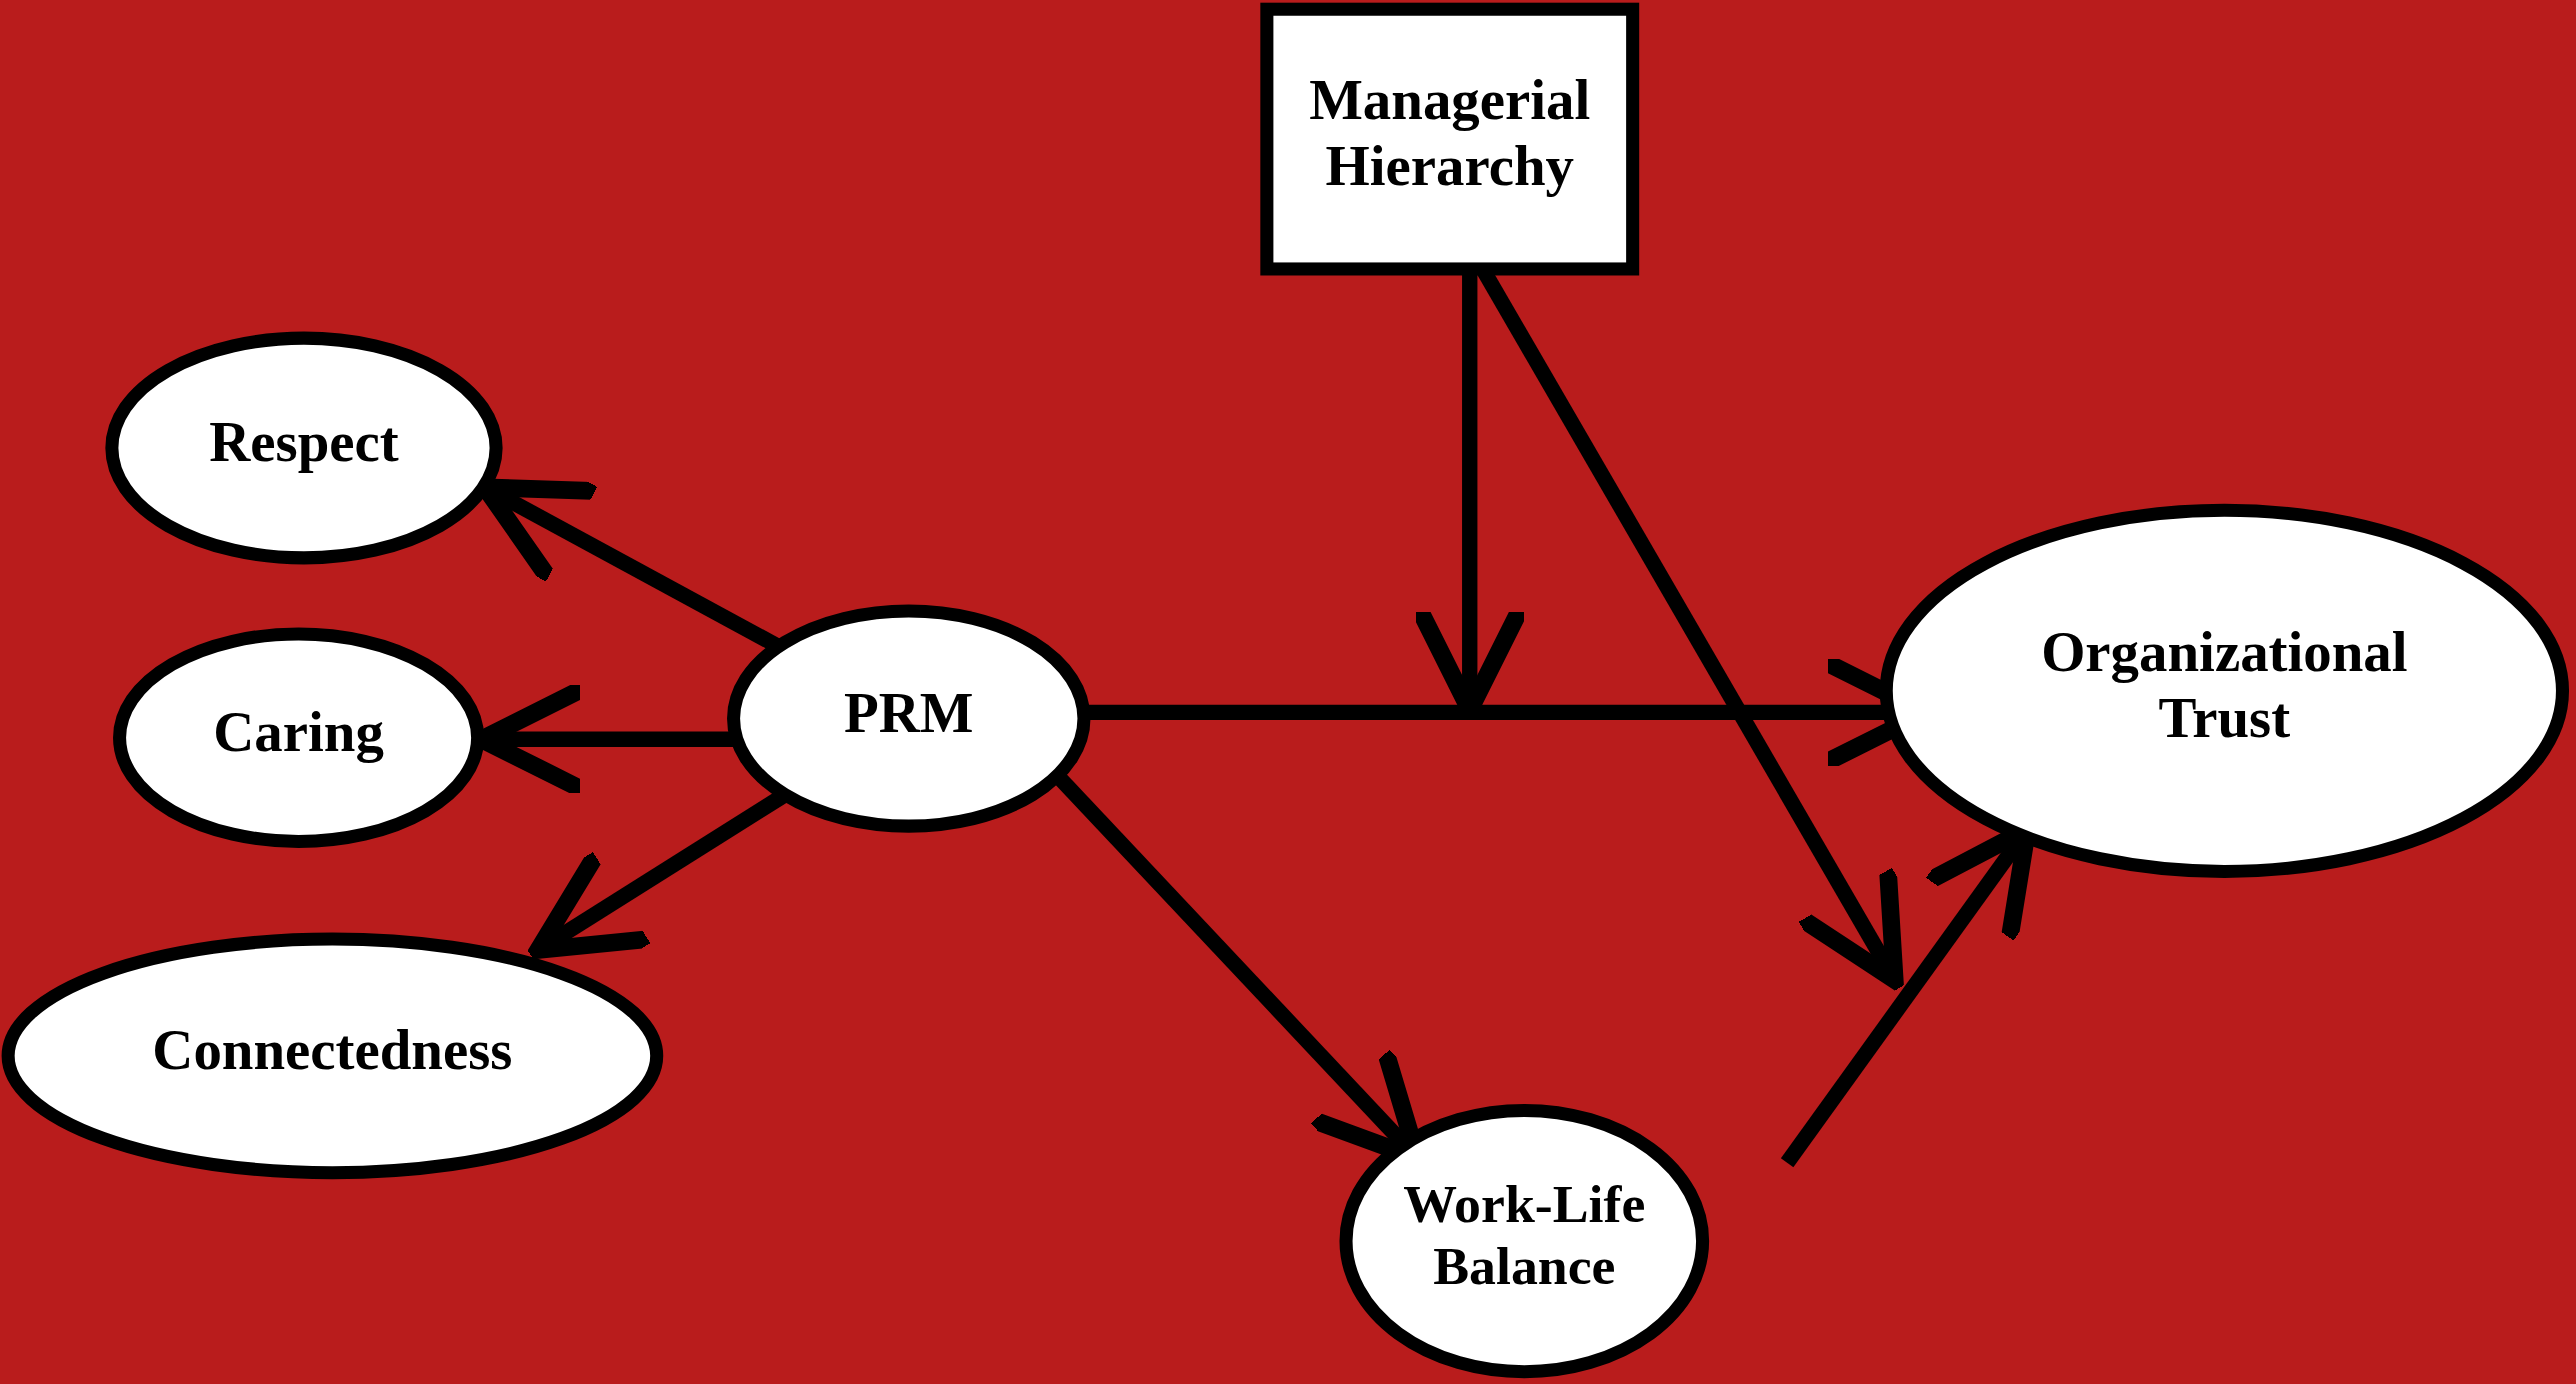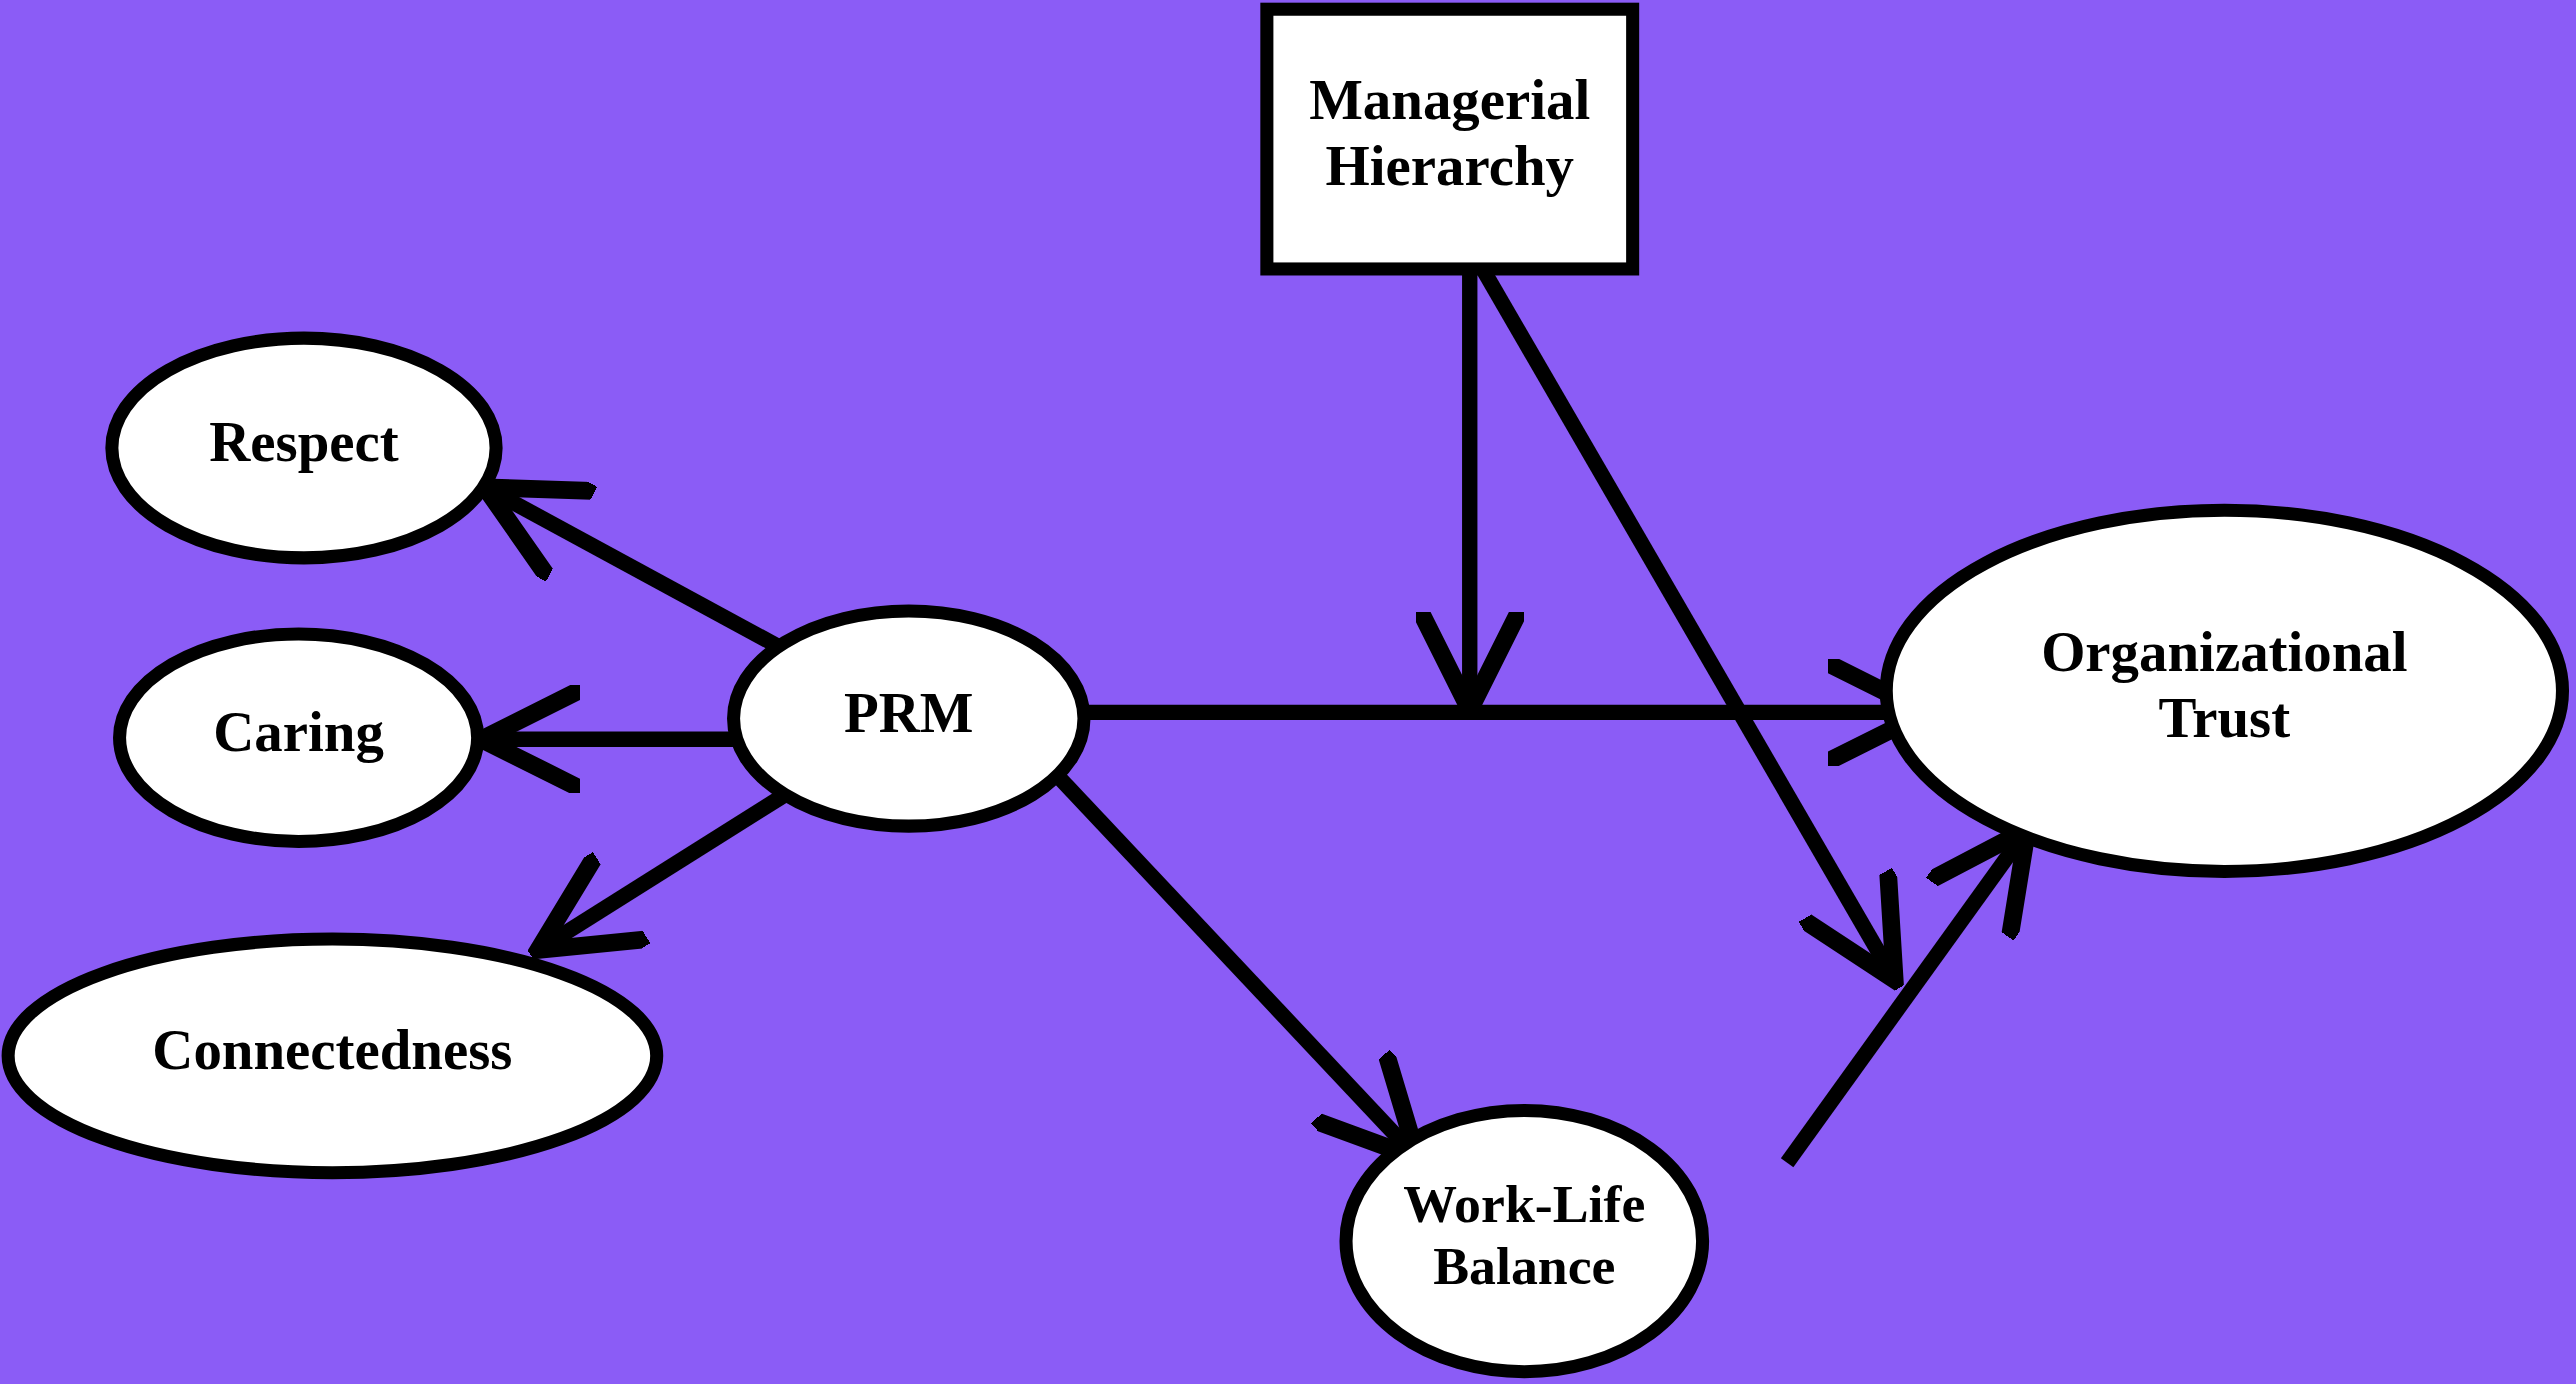--- a/index.html
+++ b/index.html
@@ -8,21 +8,21 @@
     padding: 0;
     background: #ffffff;
   }
   body {
     font-family: "Liberation Serif", "DejaVu Serif", serif;
   }
   #diagram-root {
     position: relative;
     width: 2576px;
     height: 1384px;
-    background: #8b5cf6;
+    background: #b91c1c;
     overflow: hidden;
   }
   #diagram-svg {
     position: absolute;
     top: 0;
     left: 0;
     width: 2576px;
     height: 1384px;
     display: block;
   }

